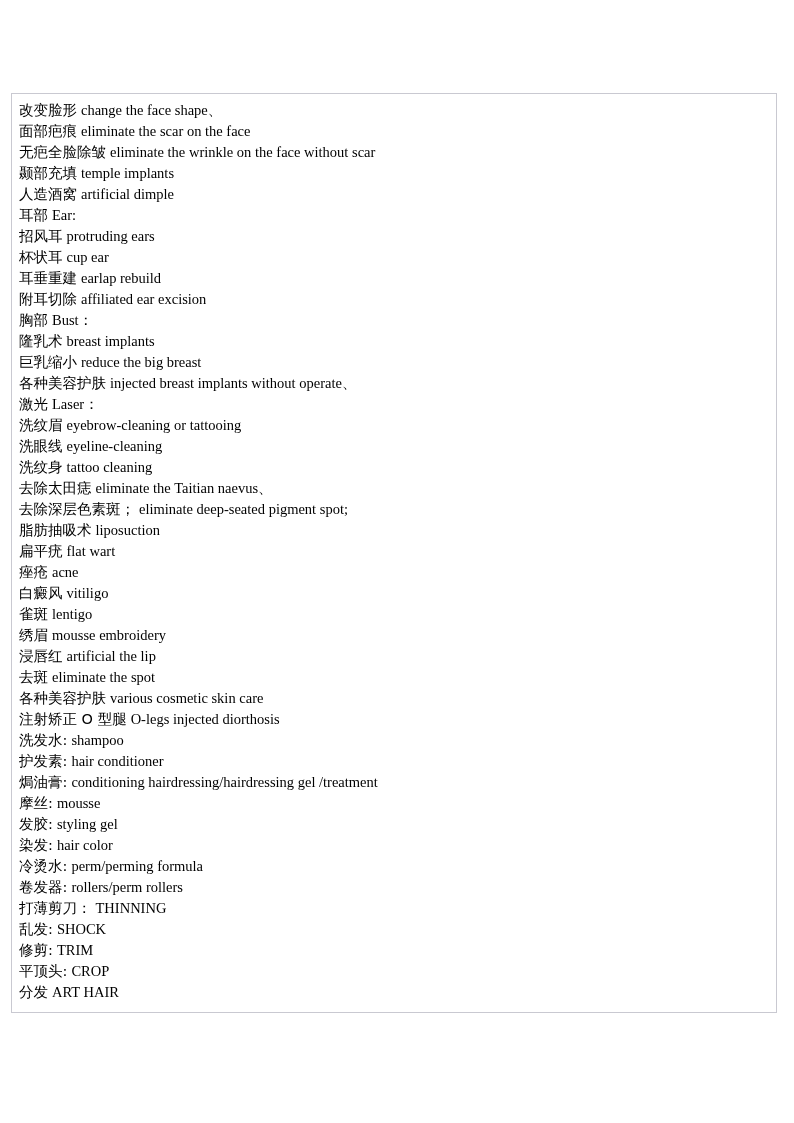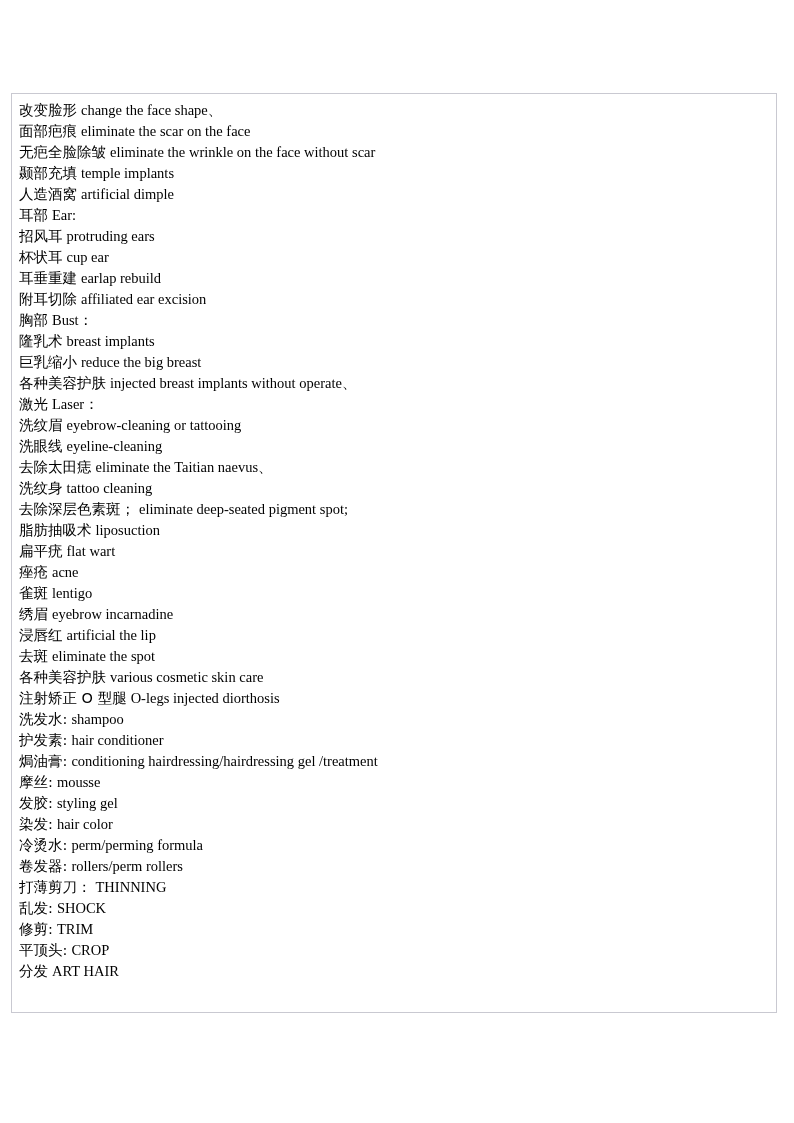--- a/index.html
+++ b/index.html
@@ -78,28 +78,29 @@
         <li class="entry"><span class="zh">杯状耳</span><span class="sep"></span><span class="en">cup ear</span></li>
         <li class="entry"><span class="zh">耳垂重建</span><span class="sep"></span><span class="en">earlap rebuild</span></li>
         <li class="entry"><span class="zh">附耳切除</span><span class="sep"></span><span class="en">affiliated ear excision</span></li>
         <li class="entry"><span class="zh">胸部</span><span class="sep"></span><span class="en">Bust：</span></li>
         <li class="entry"><span class="zh">隆乳术</span><span class="sep"></span><span class="en">breast implants</span></li>
         <li class="entry"><span class="zh">巨乳缩小</span><span class="sep"></span><span class="en">reduce the big breast</span></li>
         <li class="entry"><span class="zh">各种美容护肤</span><span class="sep"></span><span class="en">injected breast implants without operate、</span></li>
         <li class="entry"><span class="zh">激光</span><span class="sep"></span><span class="en">Laser：</span></li>
         <li class="entry"><span class="zh">洗纹眉</span><span class="sep"></span><span class="en">eyebrow-cleaning or tattooing</span></li>
         <li class="entry"><span class="zh">洗眼线</span><span class="sep"></span><span class="en">eyeline-cleaning</span></li>
+        <li class="entry"><span class="zh">洗纹身</span><span class="sep"></span><span class="en">tattoo cleaning</span></li>
         <li class="entry"><span class="zh">去除太田痣</span><span class="sep"></span><span class="en">eliminate the Taitian naevus、</span></li>
-        <li class="entry"><span class="zh">洗纹身</span><span class="sep"></span><span class="en">tattoo cleaning</span></li>
         <li class="entry"><span class="zh">去除深层色素斑；</span><span class="sep"></span><span class="en">eliminate deep-seated pigment spot;</span></li>
         <li class="entry"><span class="zh">脂肪抽吸术</span><span class="sep"></span><span class="en">liposuction</span></li>
         <li class="entry"><span class="zh">扁平疣</span><span class="sep"></span><span class="en">flat wart</span></li>
         <li class="entry"><span class="zh">痤疮</span><span class="sep"></span><span class="en">acne</span></li>
+        <li class="entry"><span class="zh">白癜风</span><span class="sep"></span><span class="en">vitiligo</span></li>
         <li class="entry"><span class="zh">雀斑</span><span class="sep"></span><span class="en">lentigo</span></li>
-        <li class="entry"><span class="zh">绣眉</span><span class="sep"></span><span class="en">eyebrow incarnadine</span></li>
+        <li class="entry"><span class="zh">绣眉</span><span class="sep"></span><span class="en">mousse embroidery</span></li>
         <li class="entry"><span class="zh">浸唇红</span><span class="sep"></span><span class="en">artificial the lip</span></li>
         <li class="entry"><span class="zh">去斑</span><span class="sep"></span><span class="en">eliminate the spot</span></li>
         <li class="entry"><span class="zh">各种美容护肤</span><span class="sep"></span><span class="en">various cosmetic skin care</span></li>
         <li class="entry"><span class="zh">注射矫正 O 型腿</span><span class="sep"></span><span class="en">O-legs injected diorthosis</span></li>
         <li class="entry"><span class="zh">洗发水:</span><span class="sep"></span><span class="en">shampoo</span></li>
         <li class="entry"><span class="zh">护发素:</span><span class="sep"></span><span class="en">hair conditioner</span></li>
         <li class="entry"><span class="zh">焗油膏:</span><span class="sep"></span><span class="en">conditioning hairdressing/hairdressing gel /treatment</span></li>
         <li class="entry"><span class="zh">摩丝:</span><span class="sep"></span><span class="en">mousse</span></li>
         <li class="entry"><span class="zh">发胶:</span><span class="sep"></span><span class="en">styling gel</span></li>
         <li class="entry"><span class="zh">染发:</span><span class="sep"></span><span class="en">hair color</span></li>

